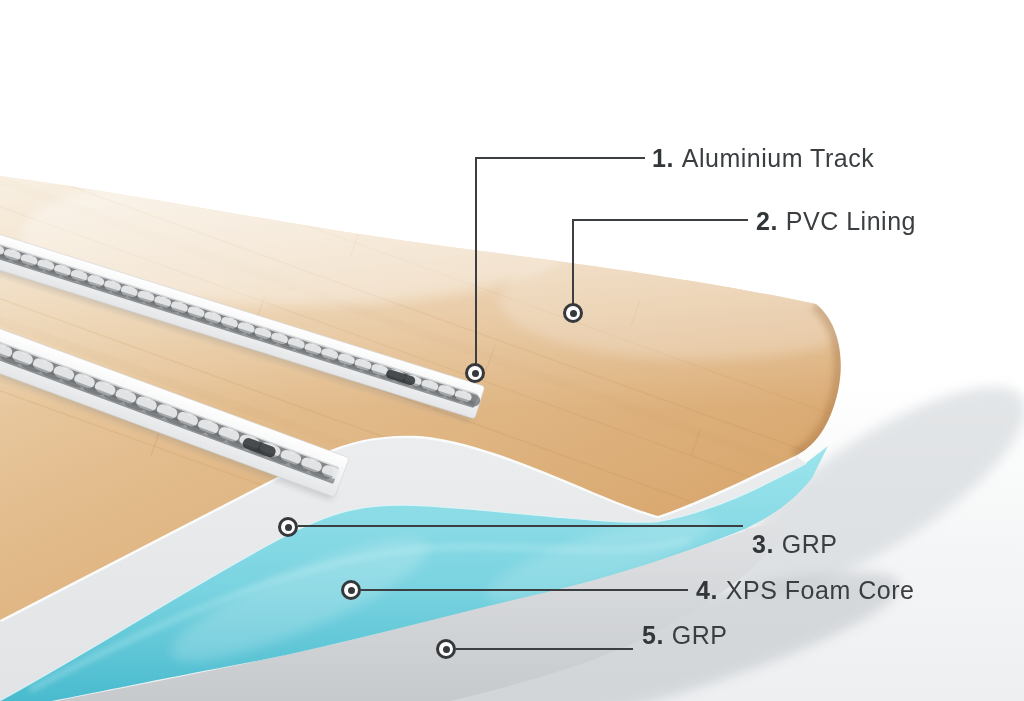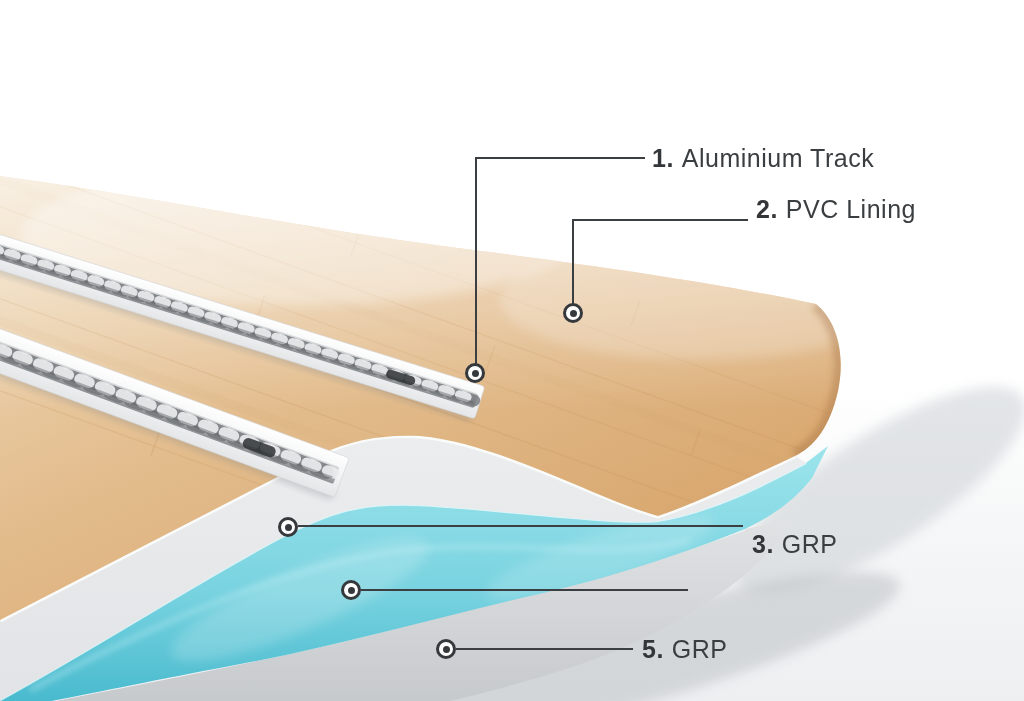--- a/index.html
+++ b/index.html
@@ -186,32 +186,35 @@
   <div class="cl v" style="left:475px;top:157px;height:208px"></div>
   <div class="cl h" style="left:475px;top:157px;width:170px"></div>
   <div class="marker" style="left:465px;top:363px"></div>
   <div class="lbl" style="left:652px;top:143px">
     <b>1.</b><span>Aluminium Track</span>
   </div>
 
   <div class="cl v" style="left:572px;top:219px;height:86px"></div>
   <div class="cl h" style="left:572px;top:219px;width:176px"></div>
   <div class="marker" style="left:563px;top:303px"></div>
-  <div class="lbl" style="left:756px;top:194px">
+  <div class="lbl" style="left:756px;top:206px">
     <b>2.</b><span>PVC Lining</span>
   </div>
 
   <div class="cl h" style="left:298px;top:525px;width:445px"></div>
   <div class="marker" style="left:278px;top:517px"></div>
   <div class="lbl" style="left:752px;top:529px">
     <b>3.</b><span>GRP</span>
   </div>
 
   <div class="cl h" style="left:361px;top:589px;width:327px"></div>
   <div class="marker" style="left:341px;top:580px"></div>
+  <div class="lbl" style="left:696px;top:575px">
+    <b>4.</b><span>XPS Foam Core</span>
+  </div>
 
   <div class="cl h" style="left:456px;top:648px;width:177px"></div>
   <div class="marker" style="left:436px;top:639px"></div>
-  <div class="lbl" style="left:642px;top:634px">
+  <div class="lbl" style="left:642px;top:620px">
     <b>5.</b><span>GRP</span>
   </div>
 
 </div>
 
 </body></html>

